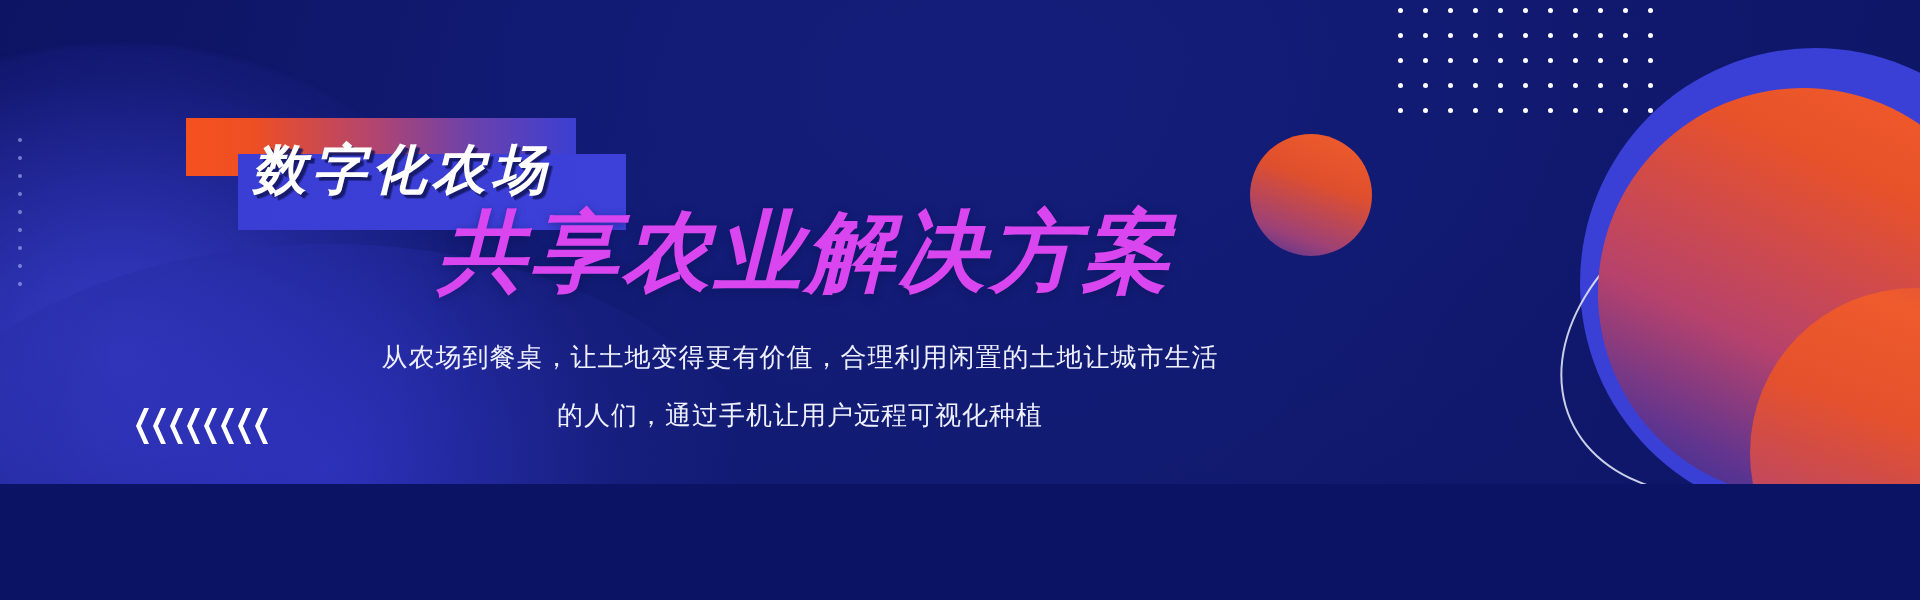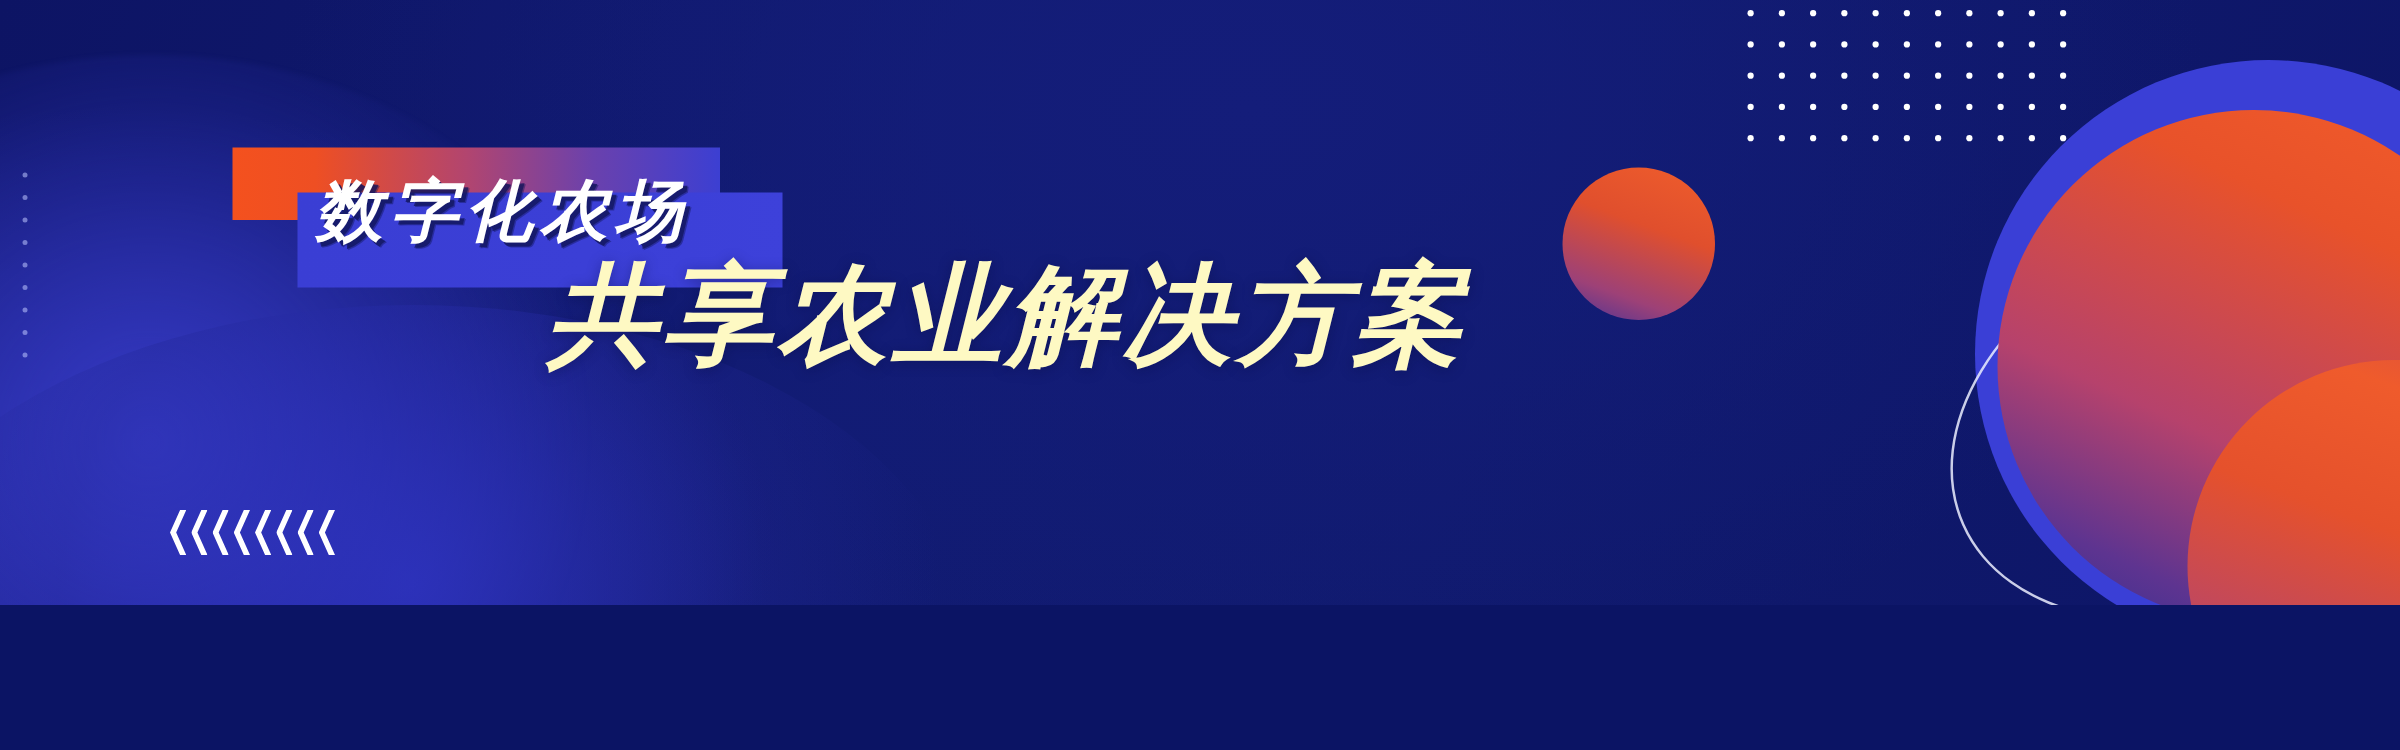--- a/index.html
+++ b/index.html
@@ -186,21 +186,21 @@
   }
 
   
   .headline {
     position: absolute;
     left: 438px;
     top: 206px;
     font-size: 88px;
     font-weight: 700;
     font-style: italic;
-    color: #fef9c3;
+    color: #d946ef;
     letter-spacing: 4px;
     white-space: nowrap;
     line-height: 1.05;
     text-shadow: 0 2px 10px rgba(8, 12, 60, 0.35);
   }
 
   
   .subtitle {
     position: absolute;
     left: 300px;
@@ -321,20 +321,24 @@
     </div>
 
   <div class="tag-wrap">
     <div class="tag-bar-grad"></div>
     <div class="tag-bar-blue"></div>
     <div class="tag-text">数字化农场</div>
   </div>
 
   <div class="headline">共享农业解决方案</div>
 
+  <div class="subtitle">
+    <span class="line">从农场到餐桌，让土地变得更有价值，合理利用闲置的土地让城市生活</span>
+    <span class="line">的人们，通过手机让用户远程可视化种植</span>
+  </div>
 
   <div class="chevrons">
       <i></i>
       <i></i>
       <i></i>
       <i></i>
       <i></i>
       <i></i>
       <i></i>
       <i></i>

